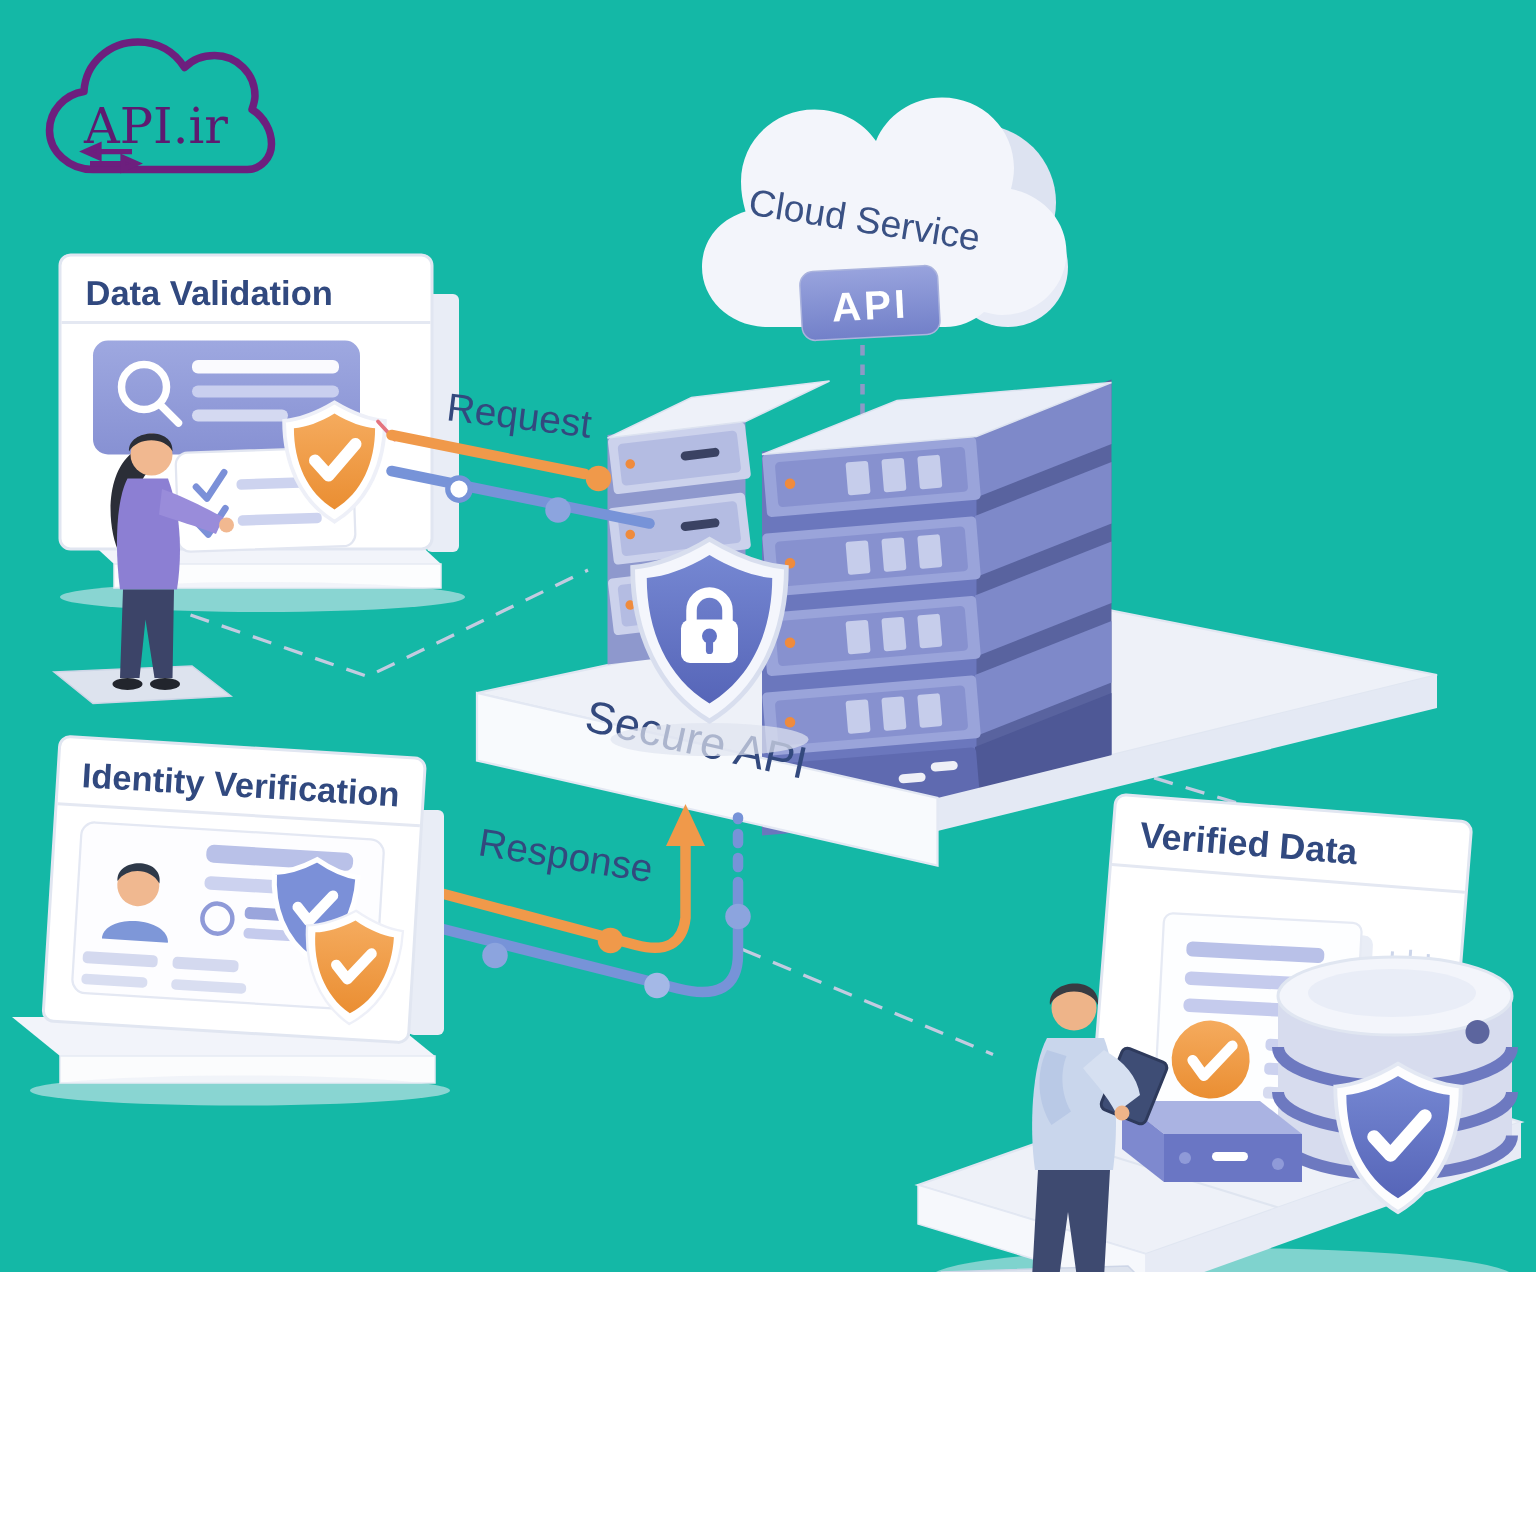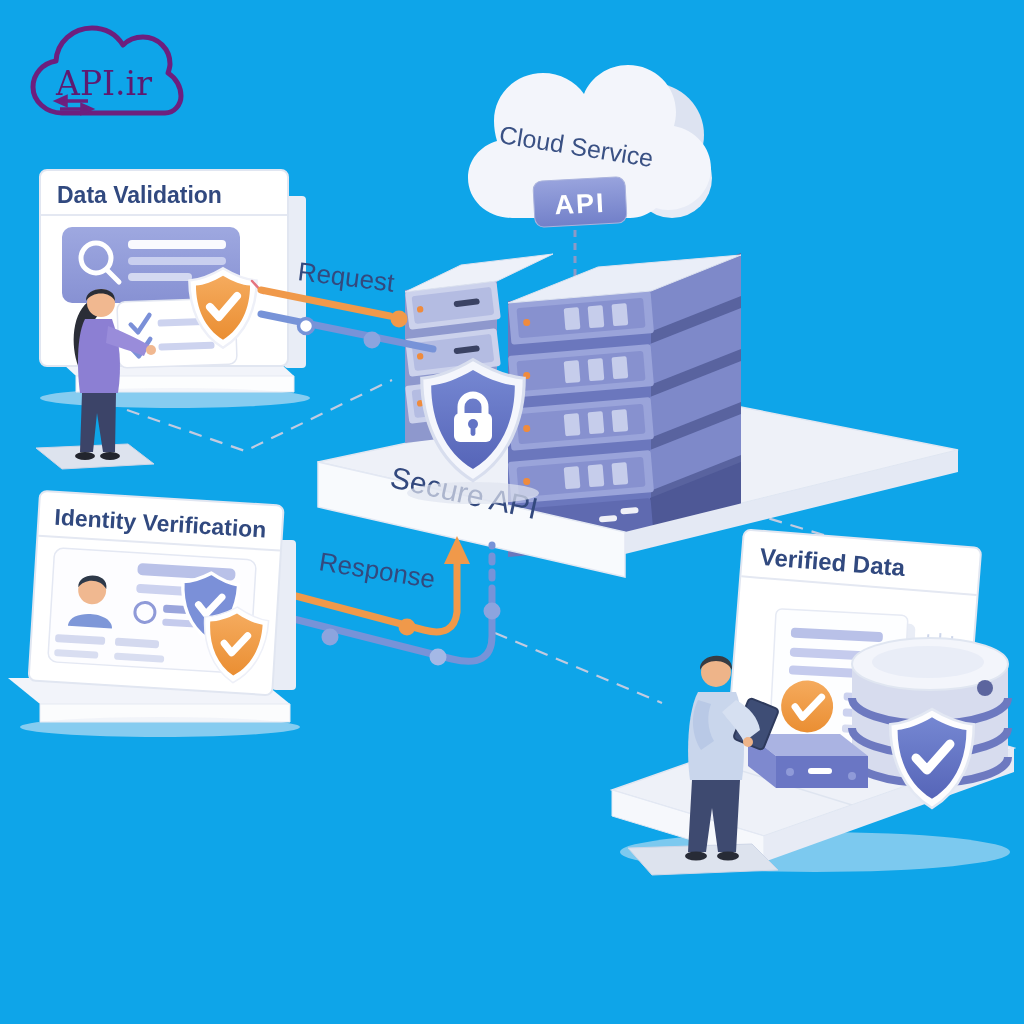--- a/index.html
+++ b/index.html
@@ -1,16 +1,16 @@
 <!DOCTYPE html>
 <html><head>
 <meta charset="utf-8">
 <style>
   html,body{margin:0;padding:0;background:#ffffff;}
-  .stage{width:1024px;height:1024px;position:relative;background:#0ea5e9;overflow:hidden;}
+  .stage{width:1024px;height:848px;position:relative;background:#14b8a6;overflow:hidden;}
   svg{display:block;}
   text{font-family:"Liberation Sans",sans-serif;}
   .logo-text{font-family:"DejaVu Serif","Liberation Serif",serif;}
 </style>
 </head>
 <body>
 
 <div class="stage">
 <svg width="1024" height="1024" viewBox="0 0 1024 1024">
   <defs>

